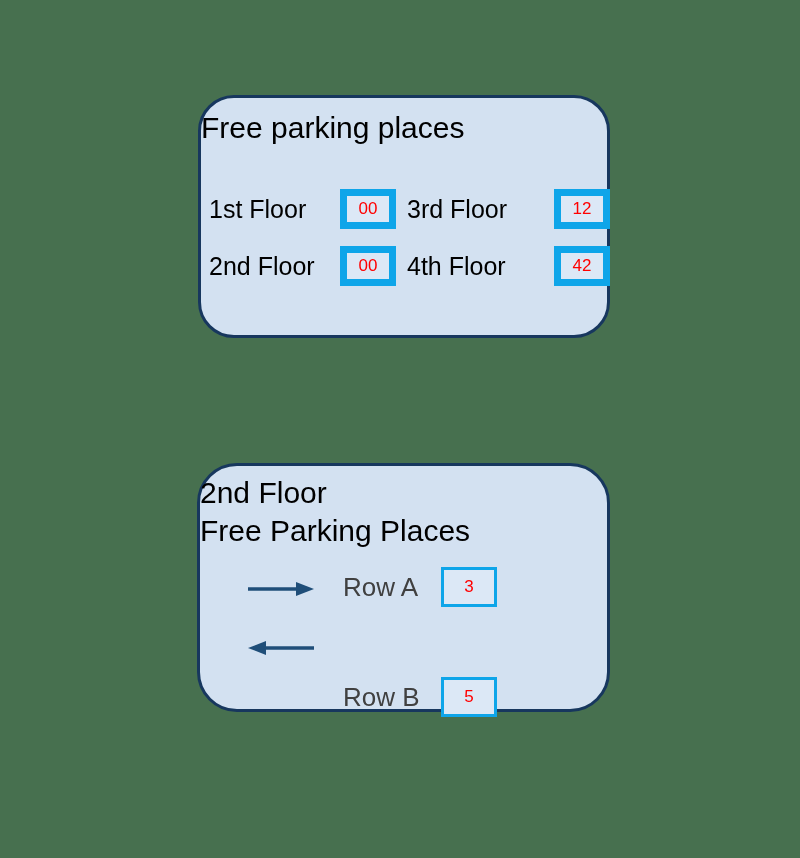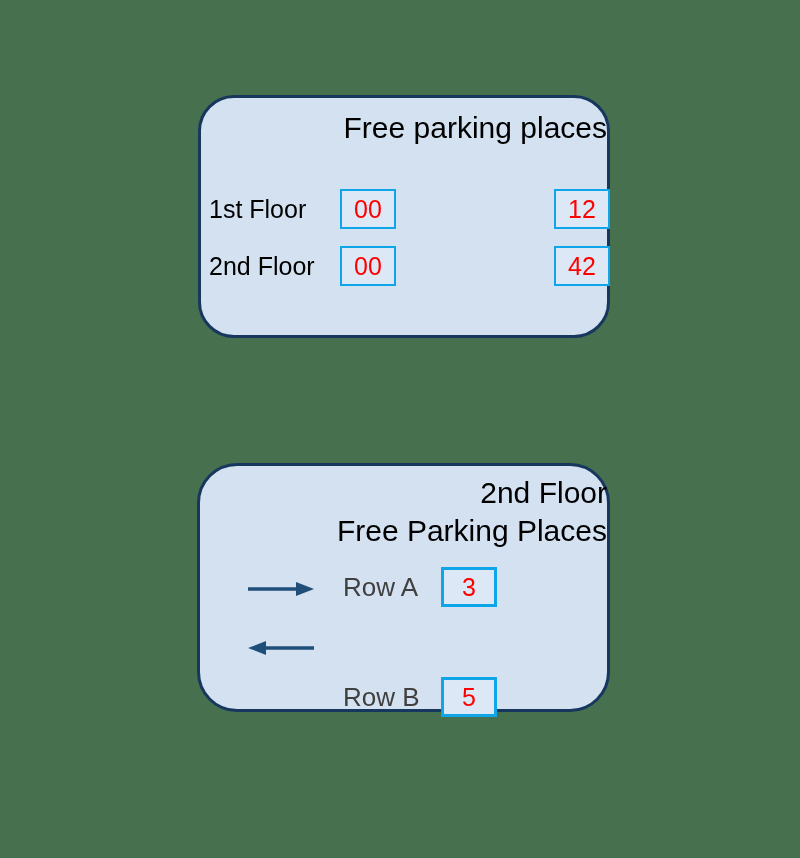--- a/index.html
+++ b/index.html
@@ -23,21 +23,21 @@
     border-radius: 36px;
   }
   #detail-panel {
     left: 197px; top: 463px;
     width: 413px; height: 249px;
     border-radius: 40px;
   }
   .panel-title {
     position: absolute;
     left: 0; right: 0;
-    text-align: right;
+    text-align: left;
     font-size: 30px;
     color: #000000;
     white-space: nowrap;
   }
   #summary-title { top: 13px; }
   #detail-title-1 { top: 10px; }
   #detail-title-2 { top: 48px; }
 
   .floor-label {
     position: absolute;
@@ -45,26 +45,26 @@
     line-height: 40px;
     font-size: 25px;
     color: #000000;
     text-align: left;
     white-space: nowrap;
   }
   .value-box {
     position: absolute;
     width: 56px; height: 40px;
     background: #dce8f6;
-    border: 2px solid #0ea5e9;
+    border: 7px solid #0ea5e9;
     box-sizing: border-box;
     display: flex;
     align-items: center;
     justify-content: center;
-    font-size: 25px;
+    font-size: 17px;
     color: #ff0000;
   }
   
   .row1 { top: 91px; }
   .row2 { top: 148px; }
   .lab-left  { left: 8px;   width: 128px; }
   .box-left  { left: 139px; }
   .lab-right { left: 206px; width: 128px; }
   .box-right { left: 337px; margin-left: 16px; }
 
@@ -95,29 +95,31 @@
 <div>
 
   <div class="panel" id="summary-panel">
     <div class="panel-title" id="summary-title">Free parking places</div>
 
     <div class="floor-label row1 lab-left">1st Floor</div>
     <div class="value-box row1 box-left">
       <span>00</span>
     </div>
 
+    <div class="floor-label row1 lab-right">3rd Floor</div>
     <div class="value-box row1 box-right">
       <span>12</span>
     </div>
 
     <div class="floor-label row2 lab-left">2nd Floor</div>
     <div class="value-box row2 box-left">
       <span>00</span>
     </div>
 
+    <div class="floor-label row2 lab-right">4th Floor</div>
     <div class="value-box row2 box-right">
       <span>42</span>
     </div>
   </div>
 
   <div class="panel" id="detail-panel">
     <div class="panel-title" id="detail-title-1">2nd Floor</div>
     <div class="panel-title" id="detail-title-2">Free Parking Places</div>
 
     <svg class="arrow" id="row-a-arrow" viewBox="0 0 66 18">

